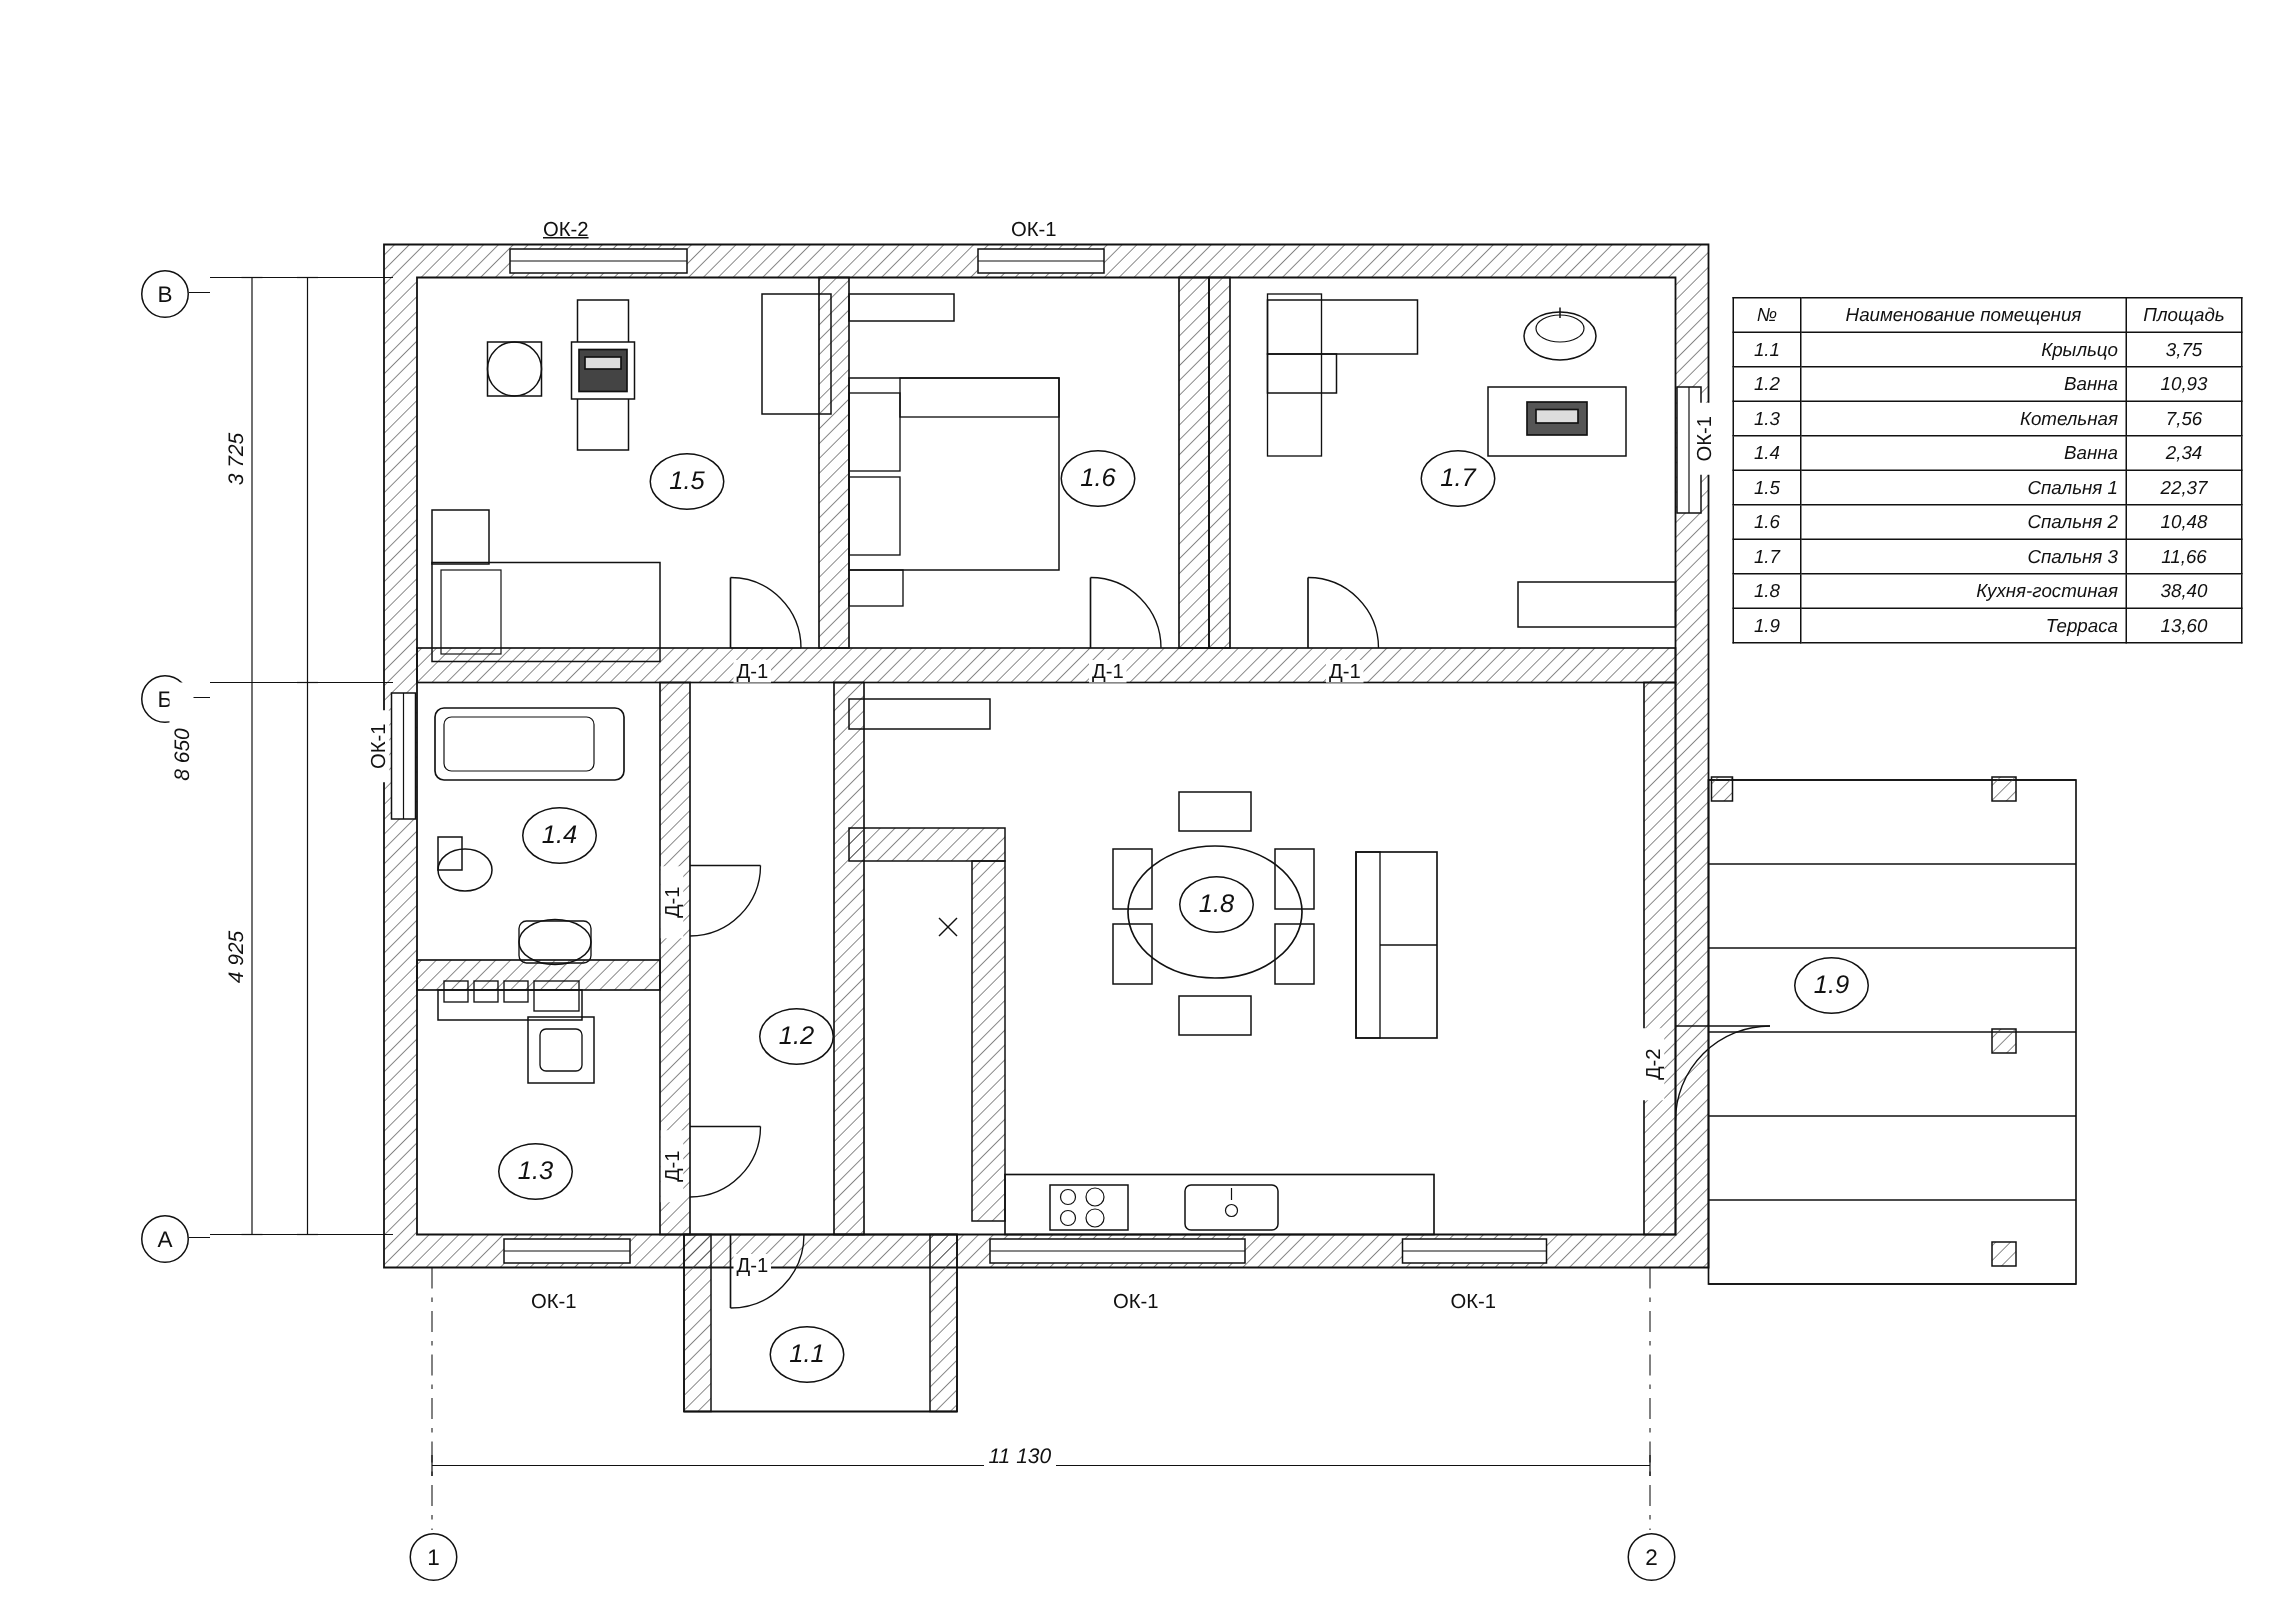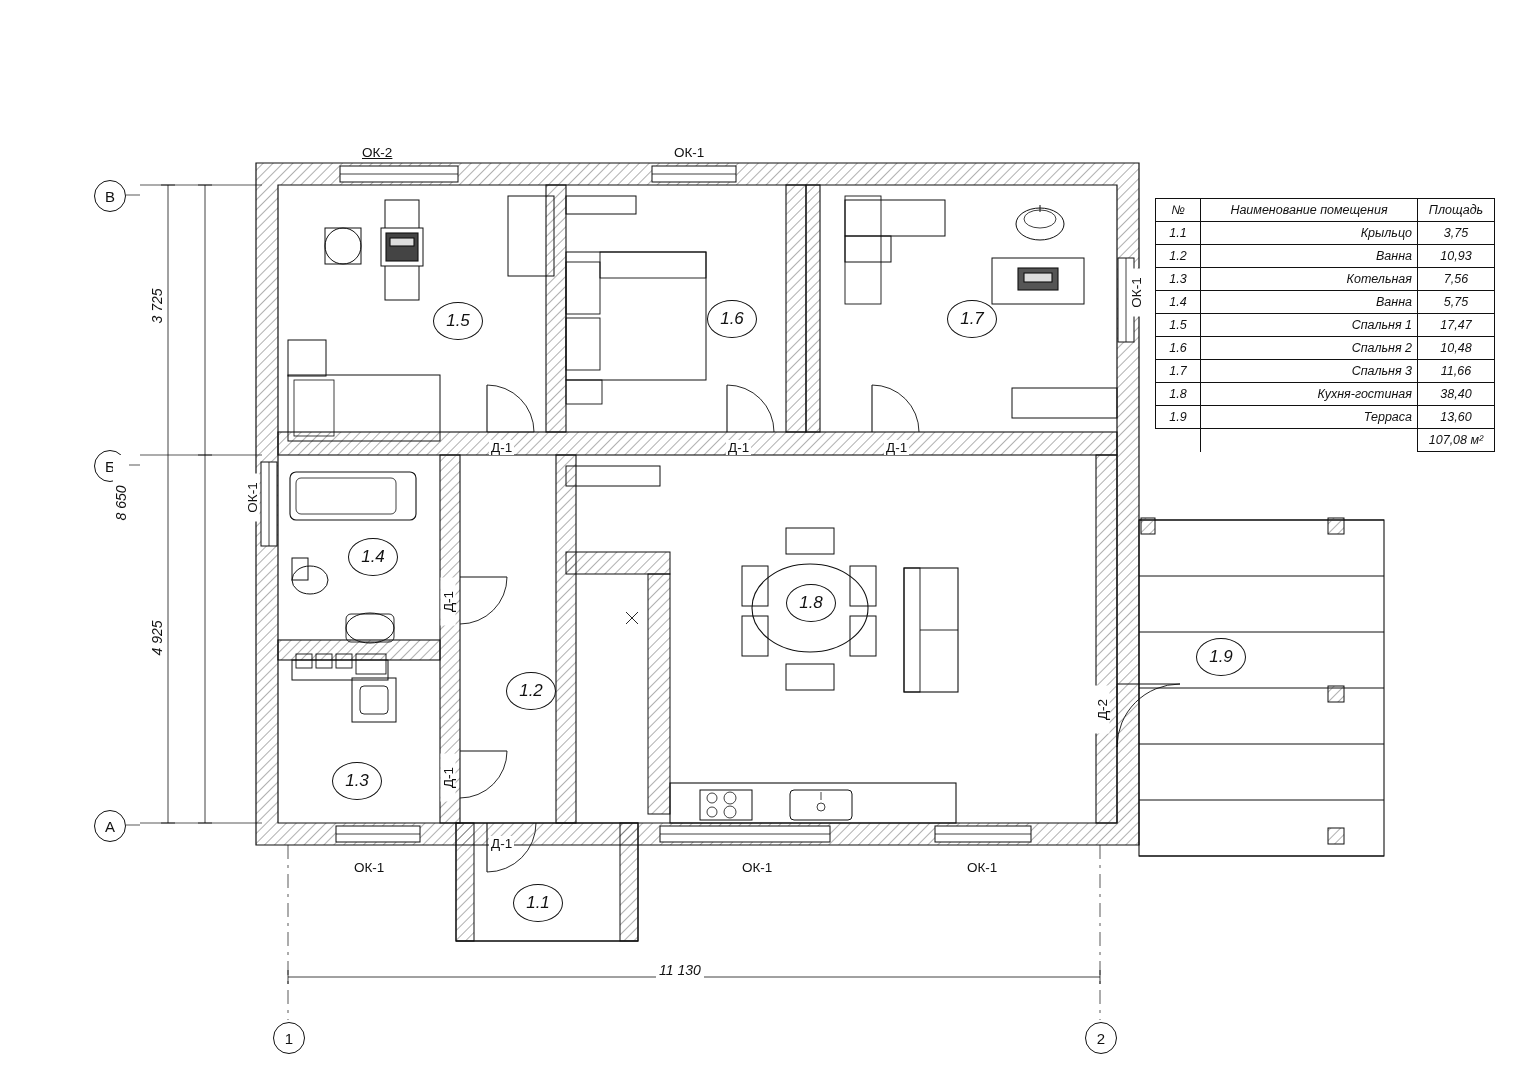--- a/index.html
+++ b/index.html
@@ -374,26 +374,26 @@
       <td class="area">10,93</td>
     </tr>
     <tr>
       <td class="num">1.3</td>
       <td class="name">Котельная</td>
       <td class="area">7,56</td>
     </tr>
     <tr>
       <td class="num">1.4</td>
       <td class="name">Ванна</td>
-      <td class="area">5,75</td>
+      <td class="area">2,34</td>
     </tr>
     <tr>
       <td class="num">1.5</td>
       <td class="name">Спальня 1</td>
-      <td class="area">17,47</td>
+      <td class="area">22,37</td>
     </tr>
     <tr>
       <td class="num">1.6</td>
       <td class="name">Спальня 2</td>
       <td class="area">10,48</td>
     </tr>
     <tr>
       <td class="num">1.7</td>
       <td class="name">Спальня 3</td>
       <td class="area">11,66</td>
@@ -401,19 +401,14 @@
     <tr>
       <td class="num">1.8</td>
       <td class="name">Кухня-гостиная</td>
       <td class="area">38,40</td>
     </tr>
     <tr>
       <td class="num">1.9</td>
       <td class="name">Терраса</td>
       <td class="area">13,60</td>
     </tr>
-    <tr class="total">
-      <td class="blank"></td>
-      <td class="blank2"></td>
-      <td class="area">107,08 м²</td>
-    </tr>
   </tbody>
 </table>
 
 </body></html>

